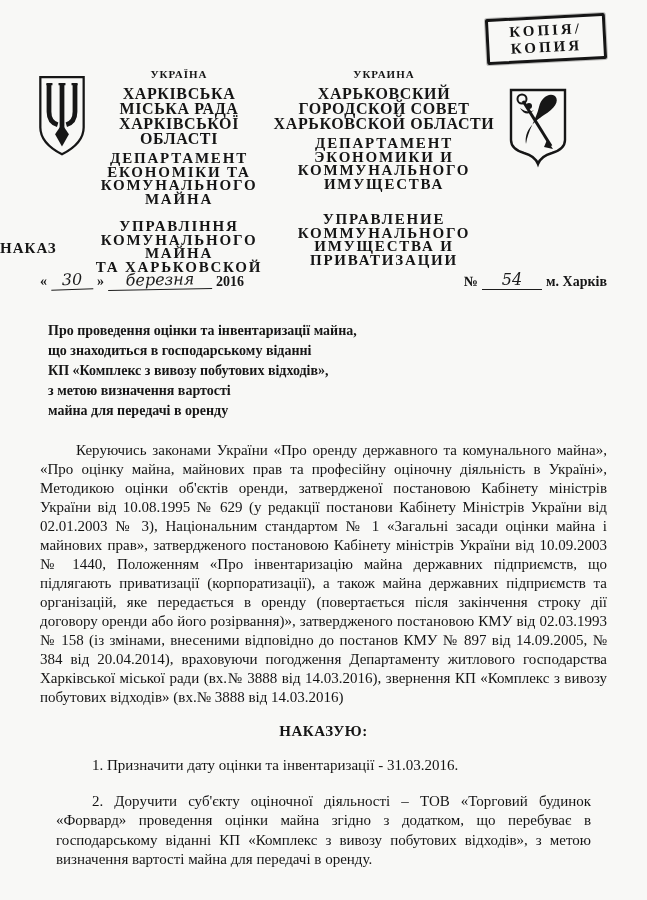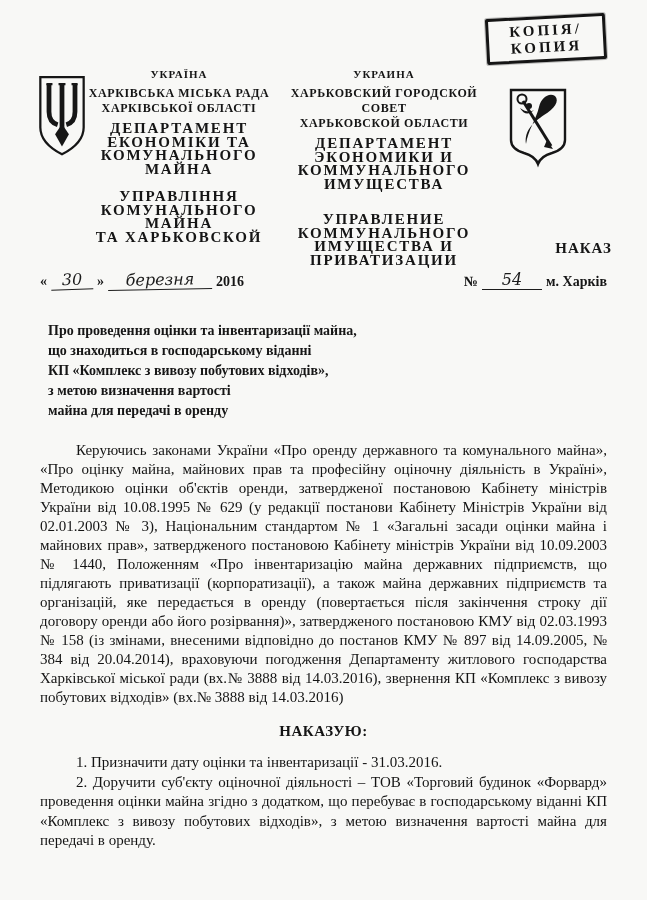--- a/index.html
+++ b/index.html
@@ -26,28 +26,28 @@
     color:#141414;white-space:nowrap;
   }
   
   .header{position:absolute;left:0;top:68px;width:512px;height:140px;}
   .emblem-left{position:absolute;left:36px;top:4px;width:52px;height:90px;}
   .emblem-right{position:absolute;left:506px;top:18px;width:64px;height:84px;}
   .col{position:absolute;top:0;text-align:center;font-weight:bold;color:#151515;}
   .col.leftcol{left:86px;width:186px;}
   .col.rightcol{left:270px;width:228px;}
   .h-country{font-size:11px;letter-spacing:1px;line-height:13px;margin-bottom:5px;}
-  .h-line{font-size:12px;letter-spacing:.6px;line-height:15px;}
+  .h-line{font-size:16px;letter-spacing:.6px;line-height:15px;}
   .h-spread{font-size:15px;letter-spacing:1.8px;line-height:13.5px;}
   .gap6{height:6px;}
   .gap14{height:14px;}
   .gap22{height:22px;}
   
   .order-title{
-    position:absolute;left:0;top:240px;width:612px;text-align:right;
+    position:absolute;left:0;top:240px;width:612px;text-align:left;
     font-weight:bold;font-size:15px;letter-spacing:1px;
   }
   .date-row{
     position:absolute;left:40px;top:272px;width:567px;
     display:flex;justify-content:space-between;align-items:flex-end;
     font-weight:bold;font-size:14px;
   }
   .date-left,.date-right{display:flex;align-items:flex-end;gap:4px;}
   .hw{
     font-family:"DejaVu Serif", serif;font-style:italic;
@@ -68,21 +68,21 @@
   
   .main{position:absolute;left:40px;top:441px;width:567px;font-size:15px;color:#141414;}
   .body-par{
     margin:0;text-align:justify;text-indent:36px;line-height:19px;
   }
   .resolution{
     text-align:center;font-weight:bold;font-size:15px;
     margin:16px 0 13px 0;letter-spacing:.5px;
   }
   .item{
-    margin:0;text-align:justify;text-indent:36px;line-height:19.5px;font-family:Liberation Serif, serif;
+    margin:16px;text-align:justify;text-indent:36px;line-height:19.5px;font-family:Liberation Serif, serif;
   }
 </style>
 </head>
 <body>
 
 <div class="page">
 
   <div class="stamp">
     <div>КОПІЯ/</div>
     <div>КОПИЯ</div>

